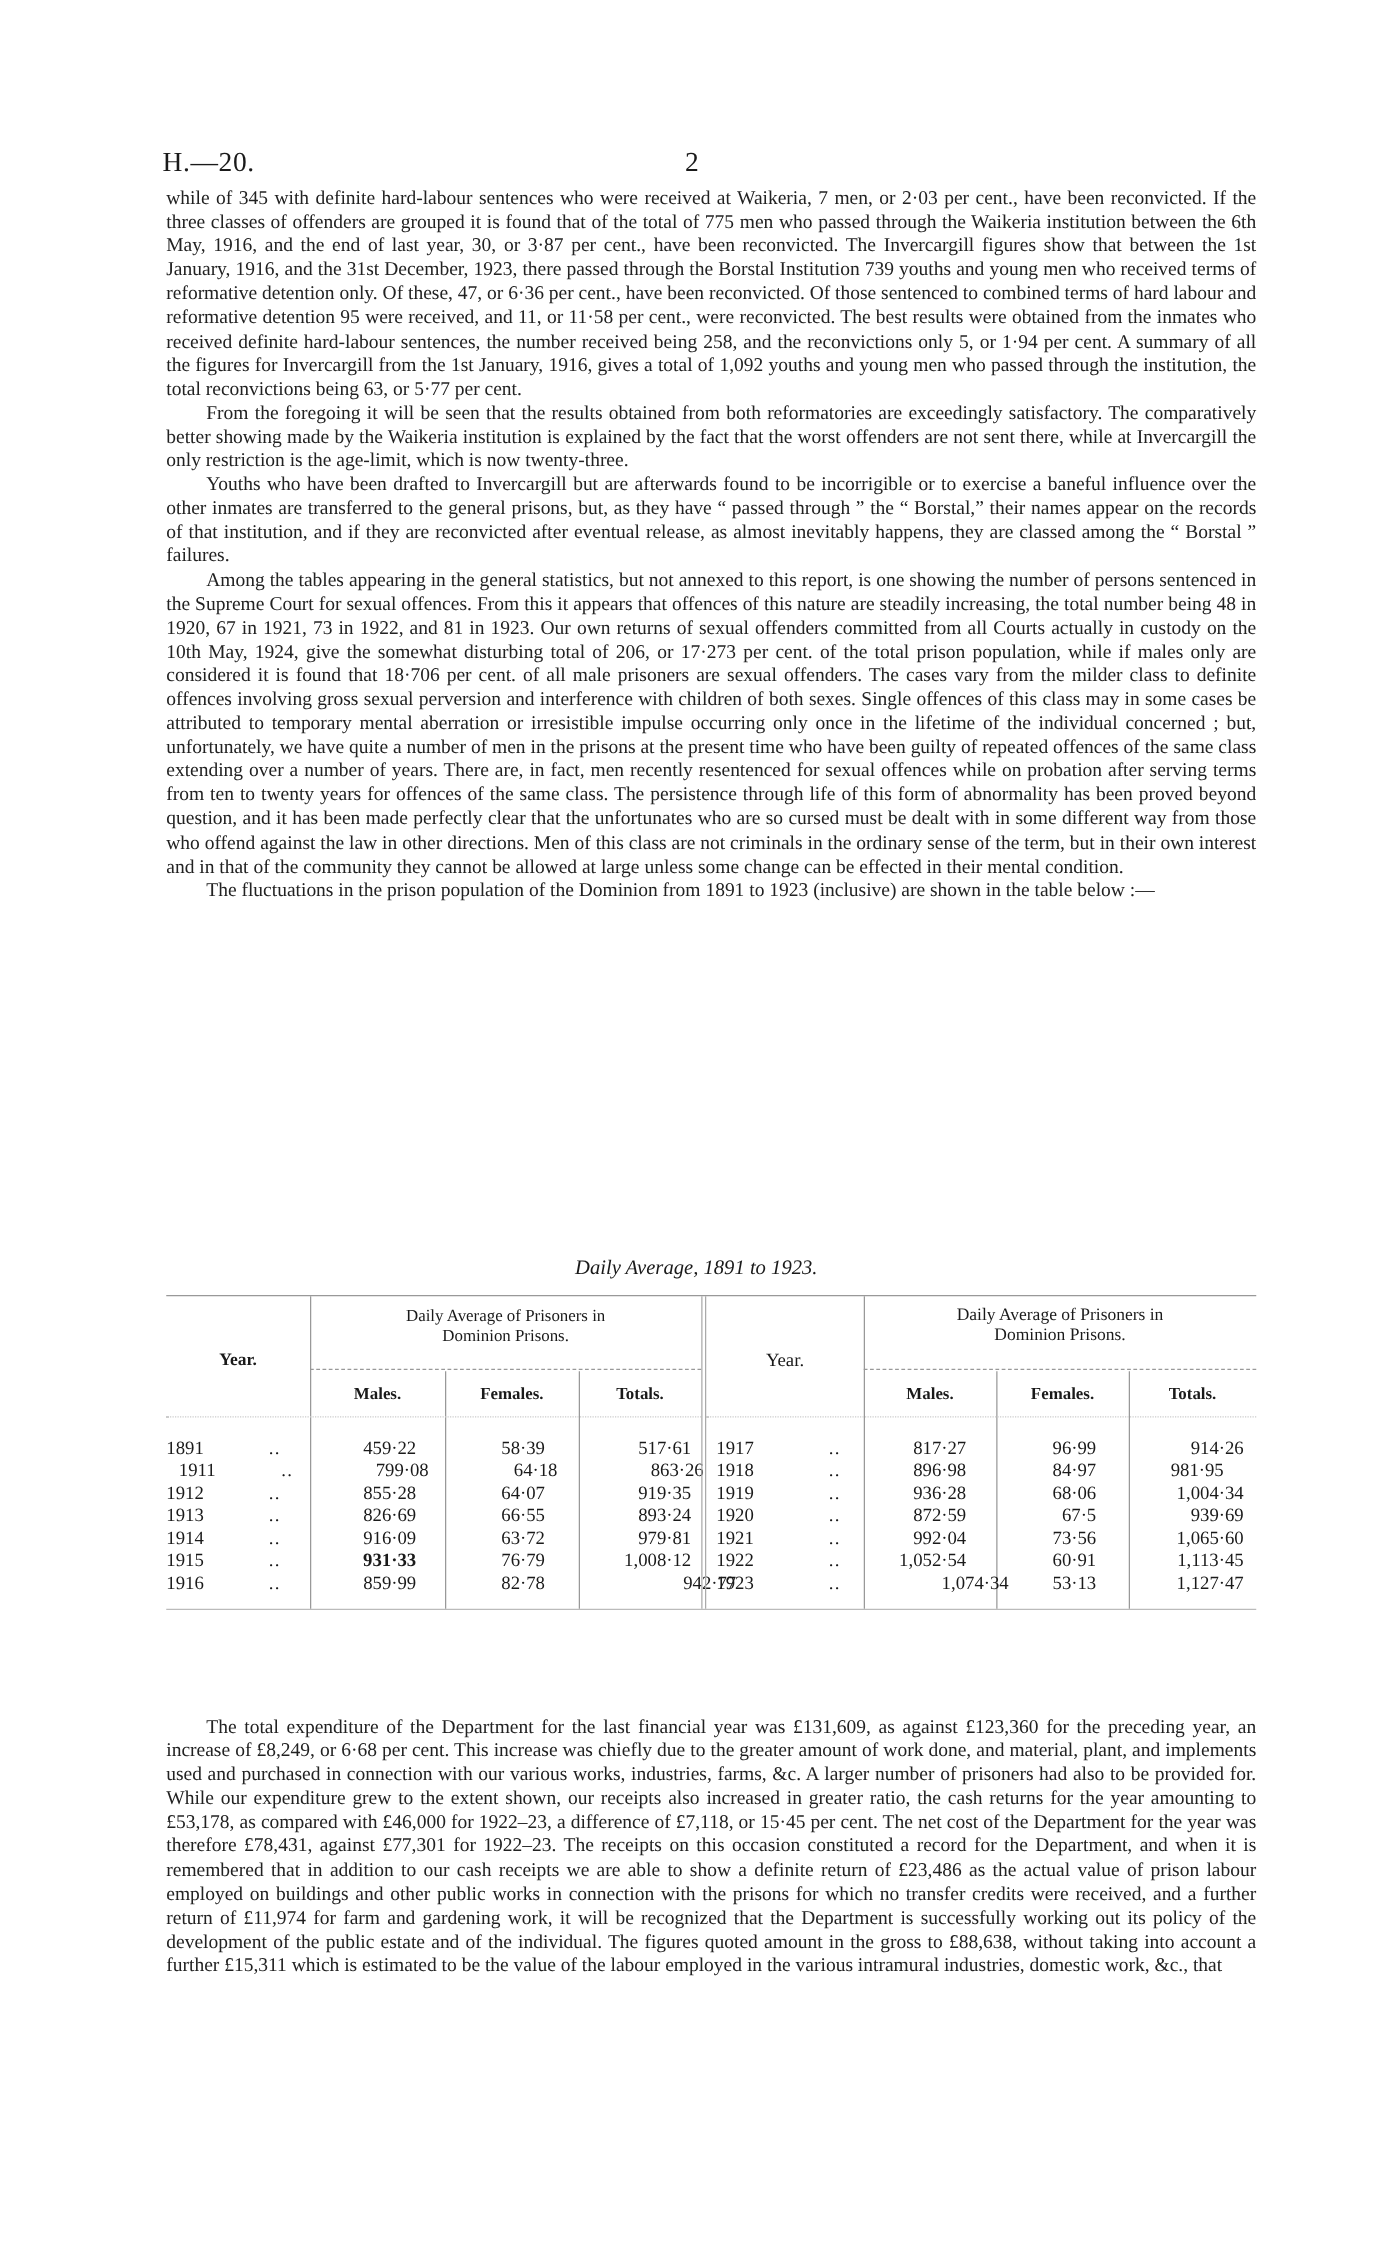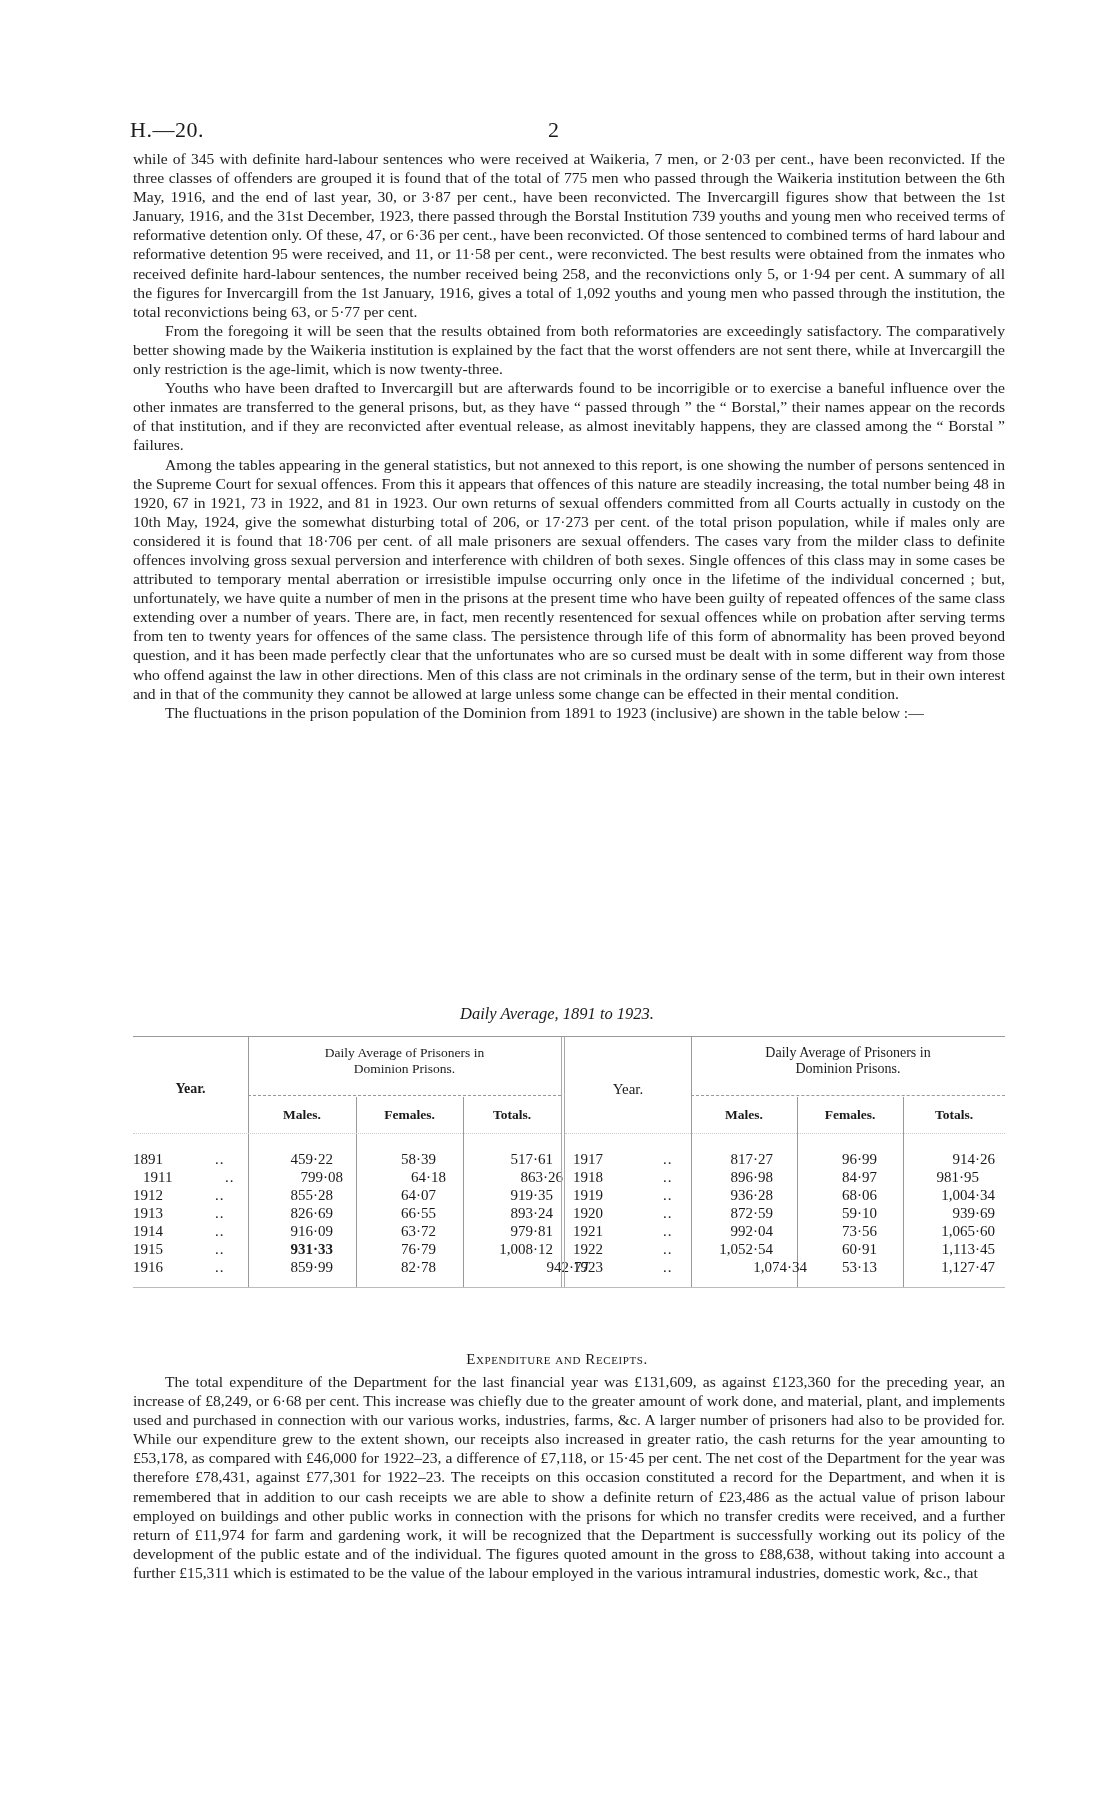--- a/index.html
+++ b/index.html
@@ -165,21 +165,21 @@
         <span style="left:8px;">1919</span>
         <span class="dots" style="left:98px;">..</span>
         <span class="num" style="left:126px; width:82px;">936·28</span>
         <span class="num" style="left:232px; width:80px;">68·06</span>
         <span class="num" style="left:338px; width:92px;">1,004·34</span>
       </div>
       <div class="row" style="top:168px;">
         <span style="left:8px;">1920</span>
         <span class="dots" style="left:98px;">..</span>
         <span class="num" style="left:126px; width:82px;">872·59</span>
-        <span class="num" style="left:232px; width:80px;">59·10</span>
+        <span class="num" style="left:232px; width:80px;">67·5</span>
         <span class="num" style="left:338px; width:92px;">939·69</span>
       </div>
       <div class="row" style="top:186px;">
         <span style="left:8px;">1921</span>
         <span class="dots" style="left:98px;">..</span>
         <span class="num" style="left:126px; width:82px;">992·04</span>
         <span class="num" style="left:232px; width:80px;">73·56</span>
         <span class="num" style="left:338px; width:92px;">1,065·60</span>
       </div>
       <div class="row" style="top:204px;">
@@ -192,19 +192,18 @@
       <div class="row" style="top:222px;">
         <span style="left:8px;">1923</span>
         <span class="dots" style="left:98px;">..</span>
         <span class="num" style="left:126px; width:82px;padding-left:34px;">1,074·34</span>
         <span class="num" style="left:232px; width:80px;">53·13</span>
         <span class="num" style="left:338px; width:92px;">1,127·47</span>
       </div>
     </div>
   </div>
 
-  <div class="sec-title">Expenditure and Receipts.</div>
 
   <div class="body-text" id="block2">
     <p class="indent">The total expenditure of the Department for the last financial year was £131,609, as against £123,360 for the preceding year, an increase of £8,249, or 6·68 per cent. This increase was chiefly due to the greater amount of work done, and material, plant, and implements used and purchased in connection with our various works, industries, farms, &amp;c. A larger number of prisoners had also to be provided for. While our expenditure grew to the extent shown, our receipts also increased in greater ratio, the cash returns for the year amounting to £53,178, as compared with £46,000 for 1922–23, a difference of £7,118, or 15·45 per cent. The net cost of the Department for the year was therefore £78,431, against £77,301 for 1922–23. The receipts on this occasion constituted a record for the Department, and when it is remembered that in addition to our cash receipts we are able to show a definite return of £23,486 as the actual value of prison labour employed on buildings and other public works in connection with the prisons for which no transfer credits were received, and a further return of £11,974 for farm and gardening work, it will be recognized that the Department is successfully working out its policy of the development of the public estate and of the individual. The figures quoted amount in the gross to £88,638, without taking into account a further £15,311 which is estimated to be the value of the labour employed in the various intramural industries, domestic work, &amp;c., that</p>
   </div>
 
 </div>
 
 </body></html>

